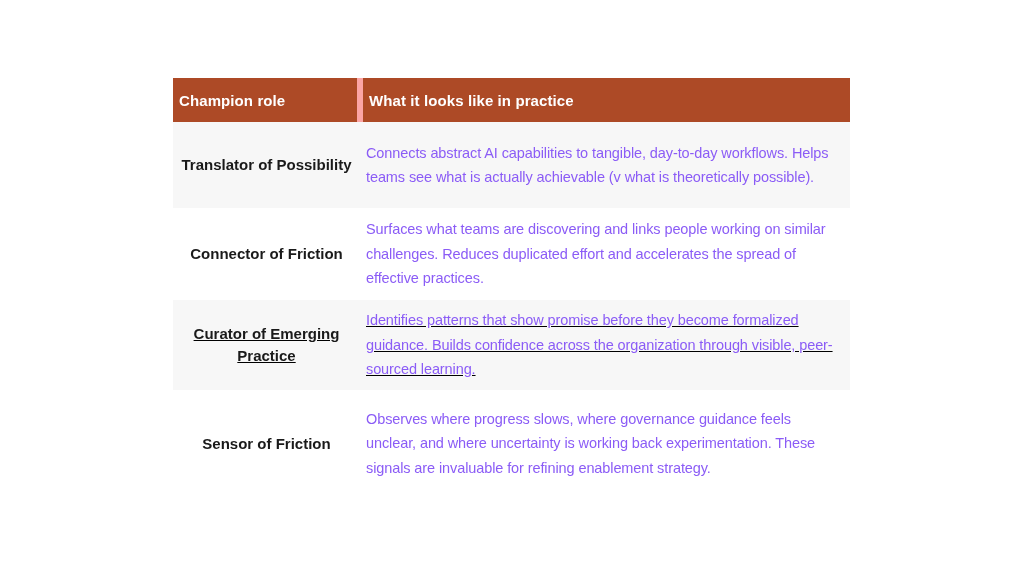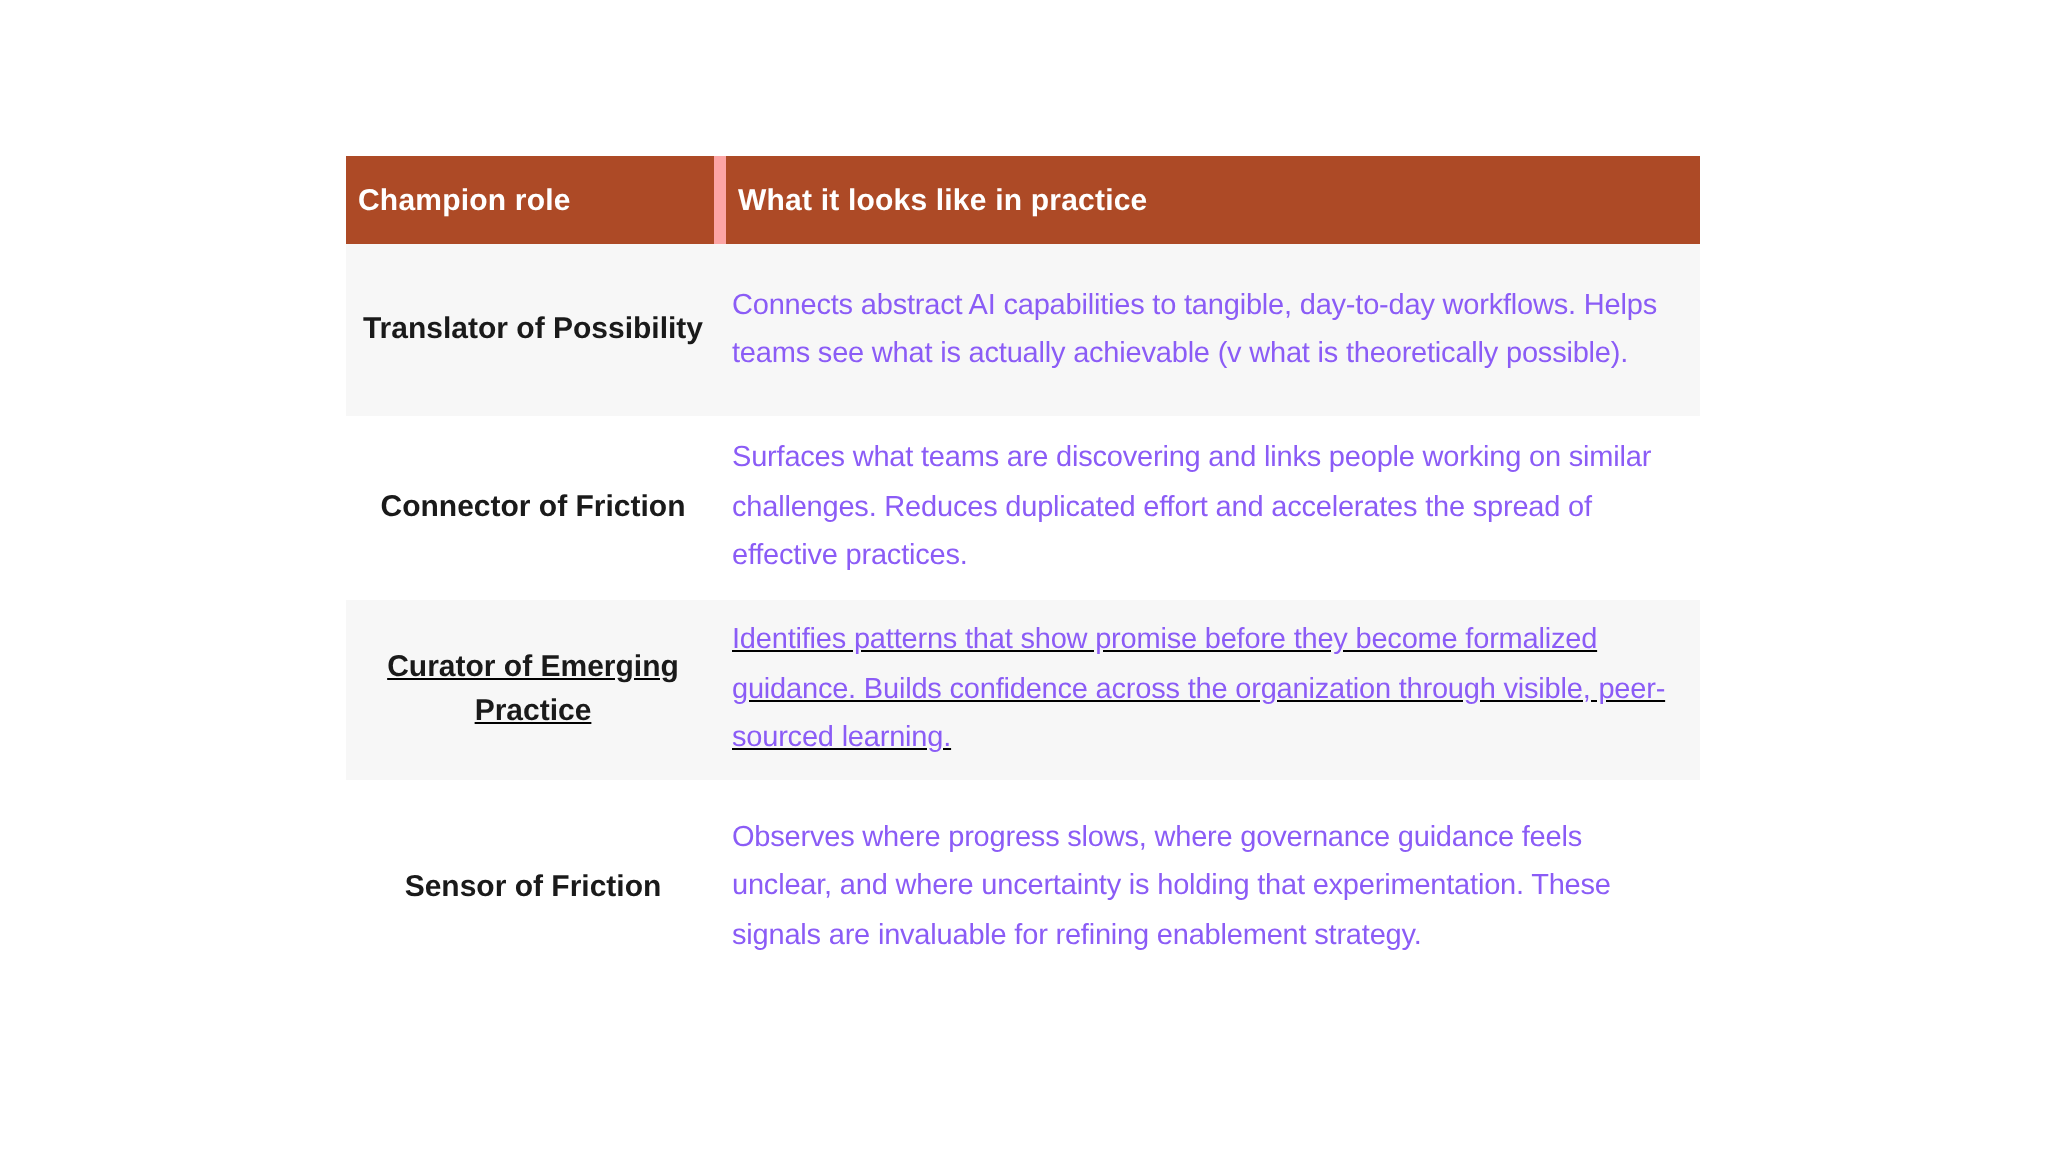--- a/index.html
+++ b/index.html
@@ -89,17 +89,17 @@
       <tr class="row-2 plain">
         <td class="role-cell">Connector of Friction</td>
         <td class="practice-cell">Surfaces what teams are discovering and links people working on similar challenges. Reduces duplicated effort and accelerates the spread of effective practices.</td>
       </tr>
       <tr class="row-3 striped">
         <td class="role-cell">Curator of Emerging Practice</td>
         <td class="practice-cell">Identifies patterns that show promise before they become formalized guidance. Builds confidence across the organization through visible, peer-sourced learning.</td>
       </tr>
       <tr class="row-4 plain">
         <td class="role-cell">Sensor of Friction</td>
-        <td class="practice-cell">Observes where progress slows, where governance guidance feels unclear, and where uncertainty is holding that experimentation. These signals are invaluable for refining enablement strategy.</td>
+        <td class="practice-cell">Observes where progress slows, where governance guidance feels unclear, and where uncertainty is working back experimentation. These signals are invaluable for refining enablement strategy.</td>
       </tr>
     </tbody>
   </table>
 </div>
 
 </body></html>

